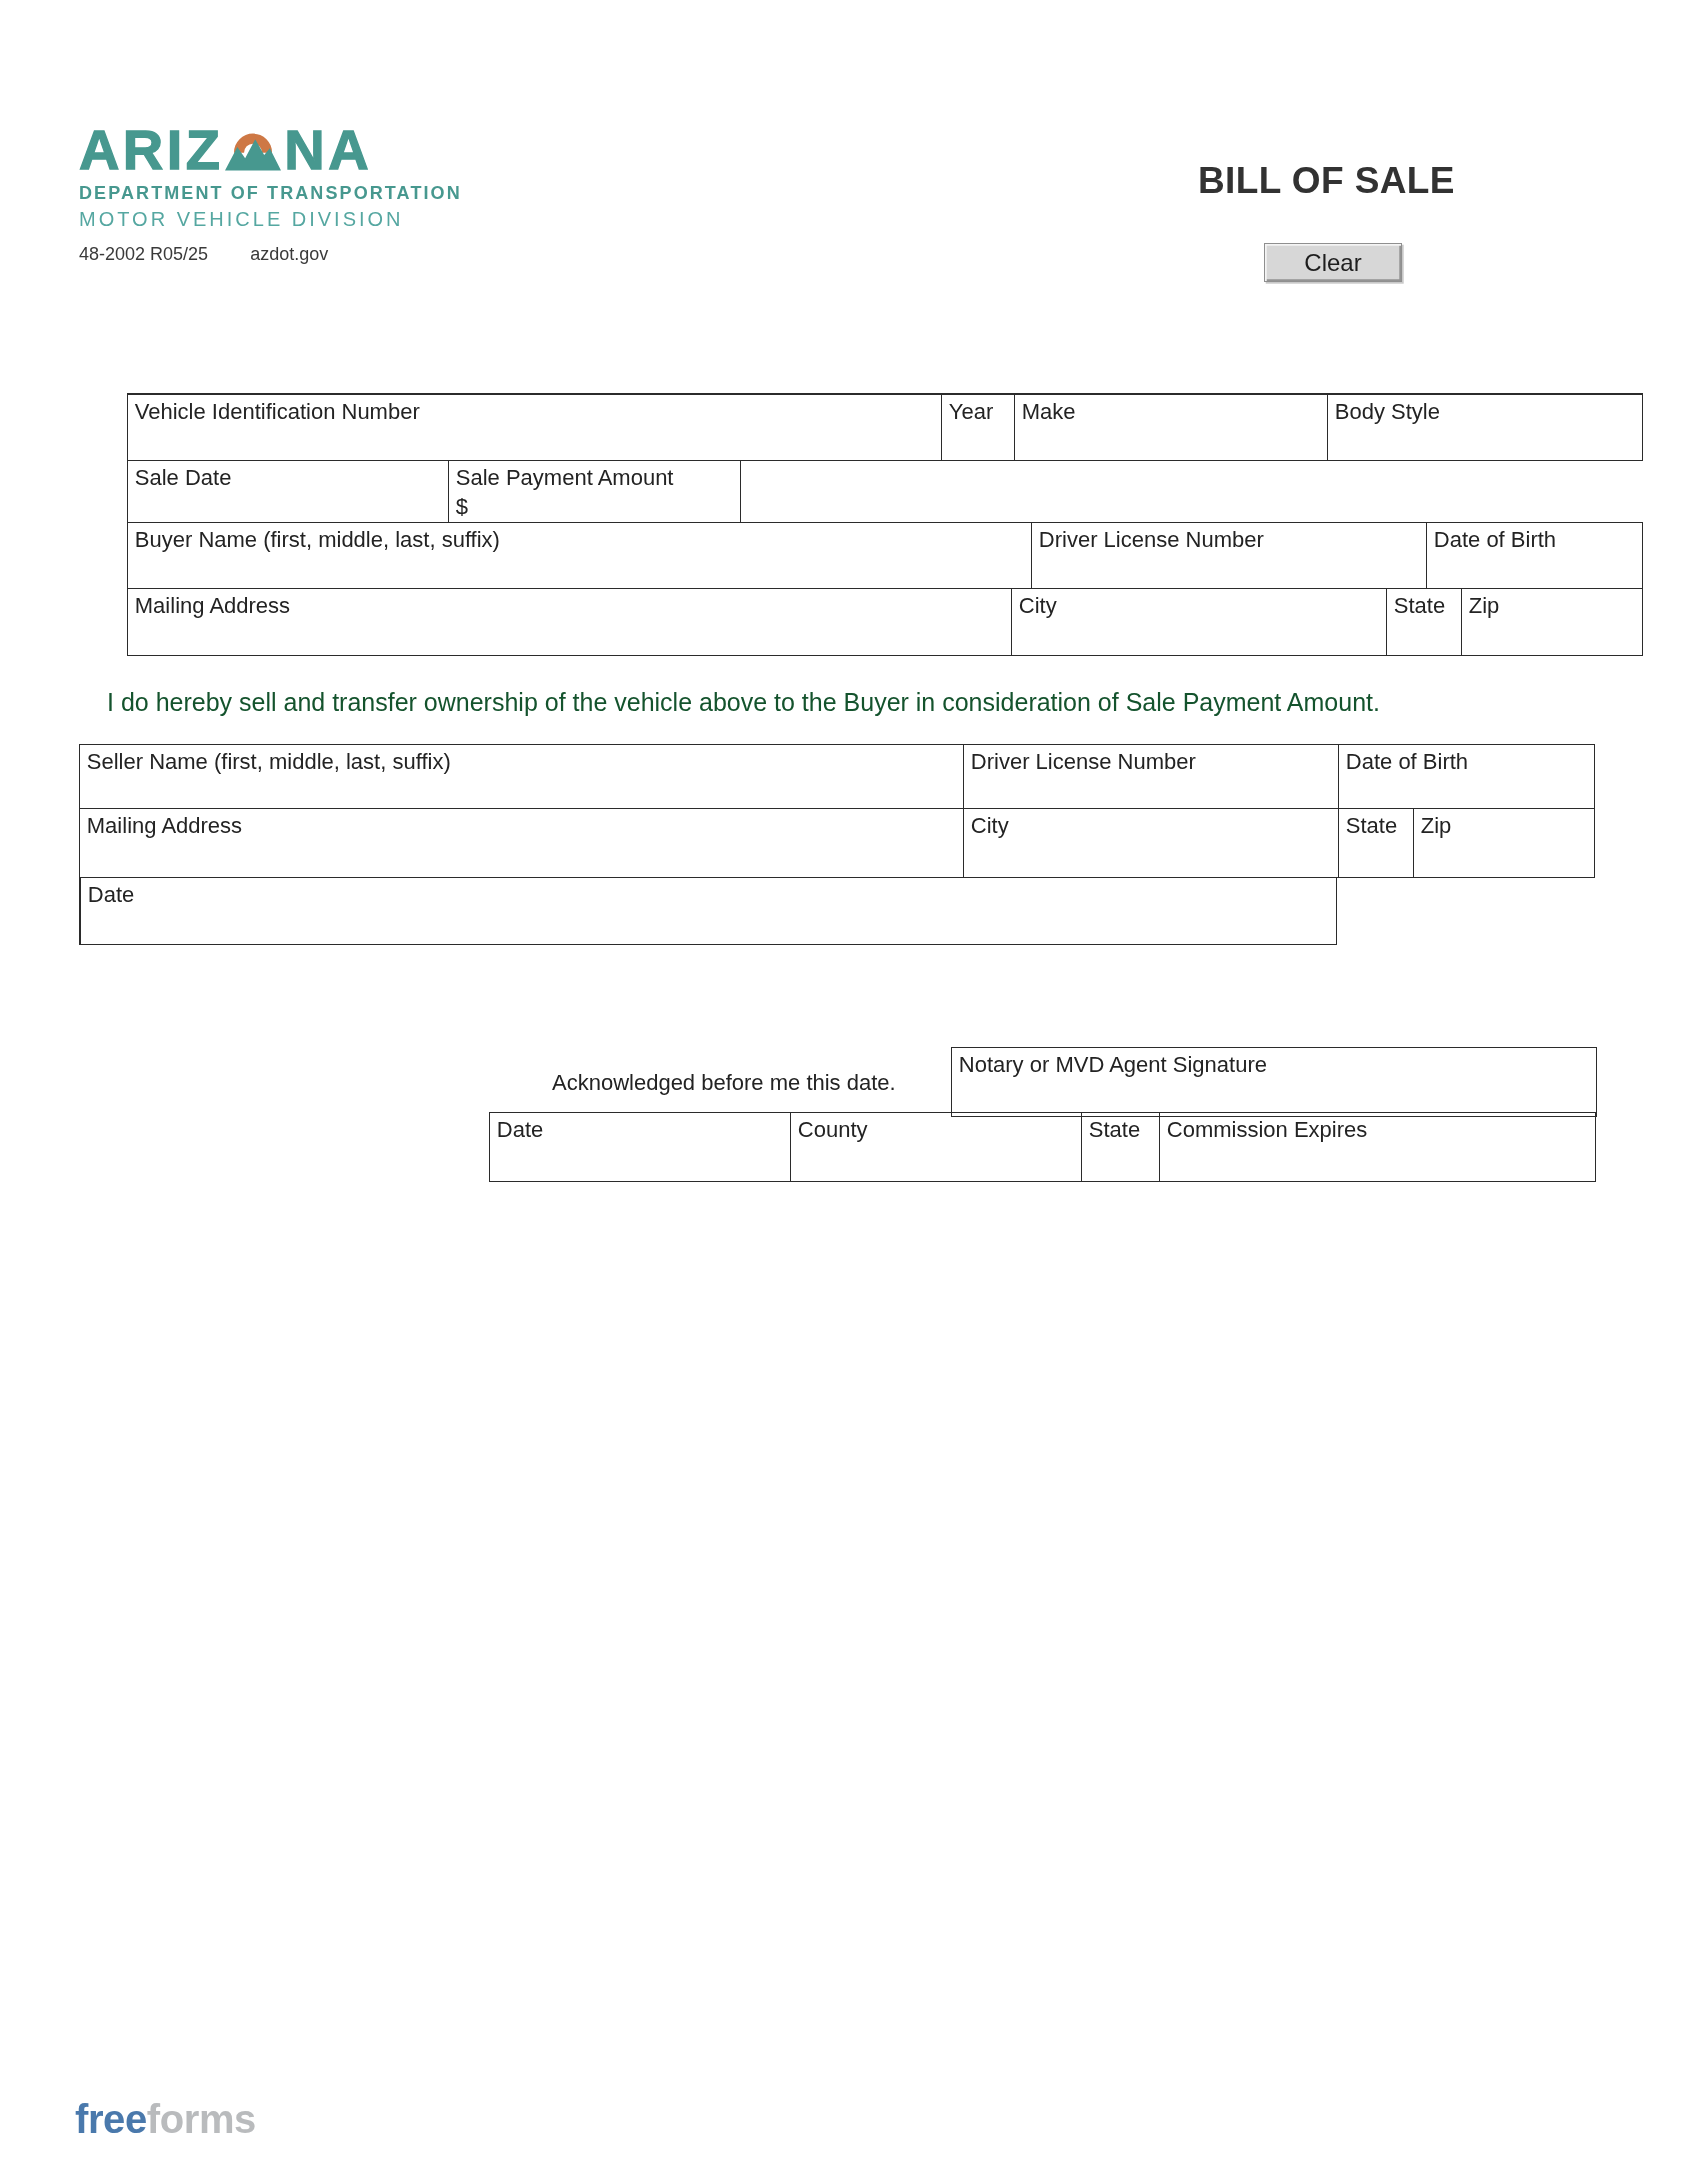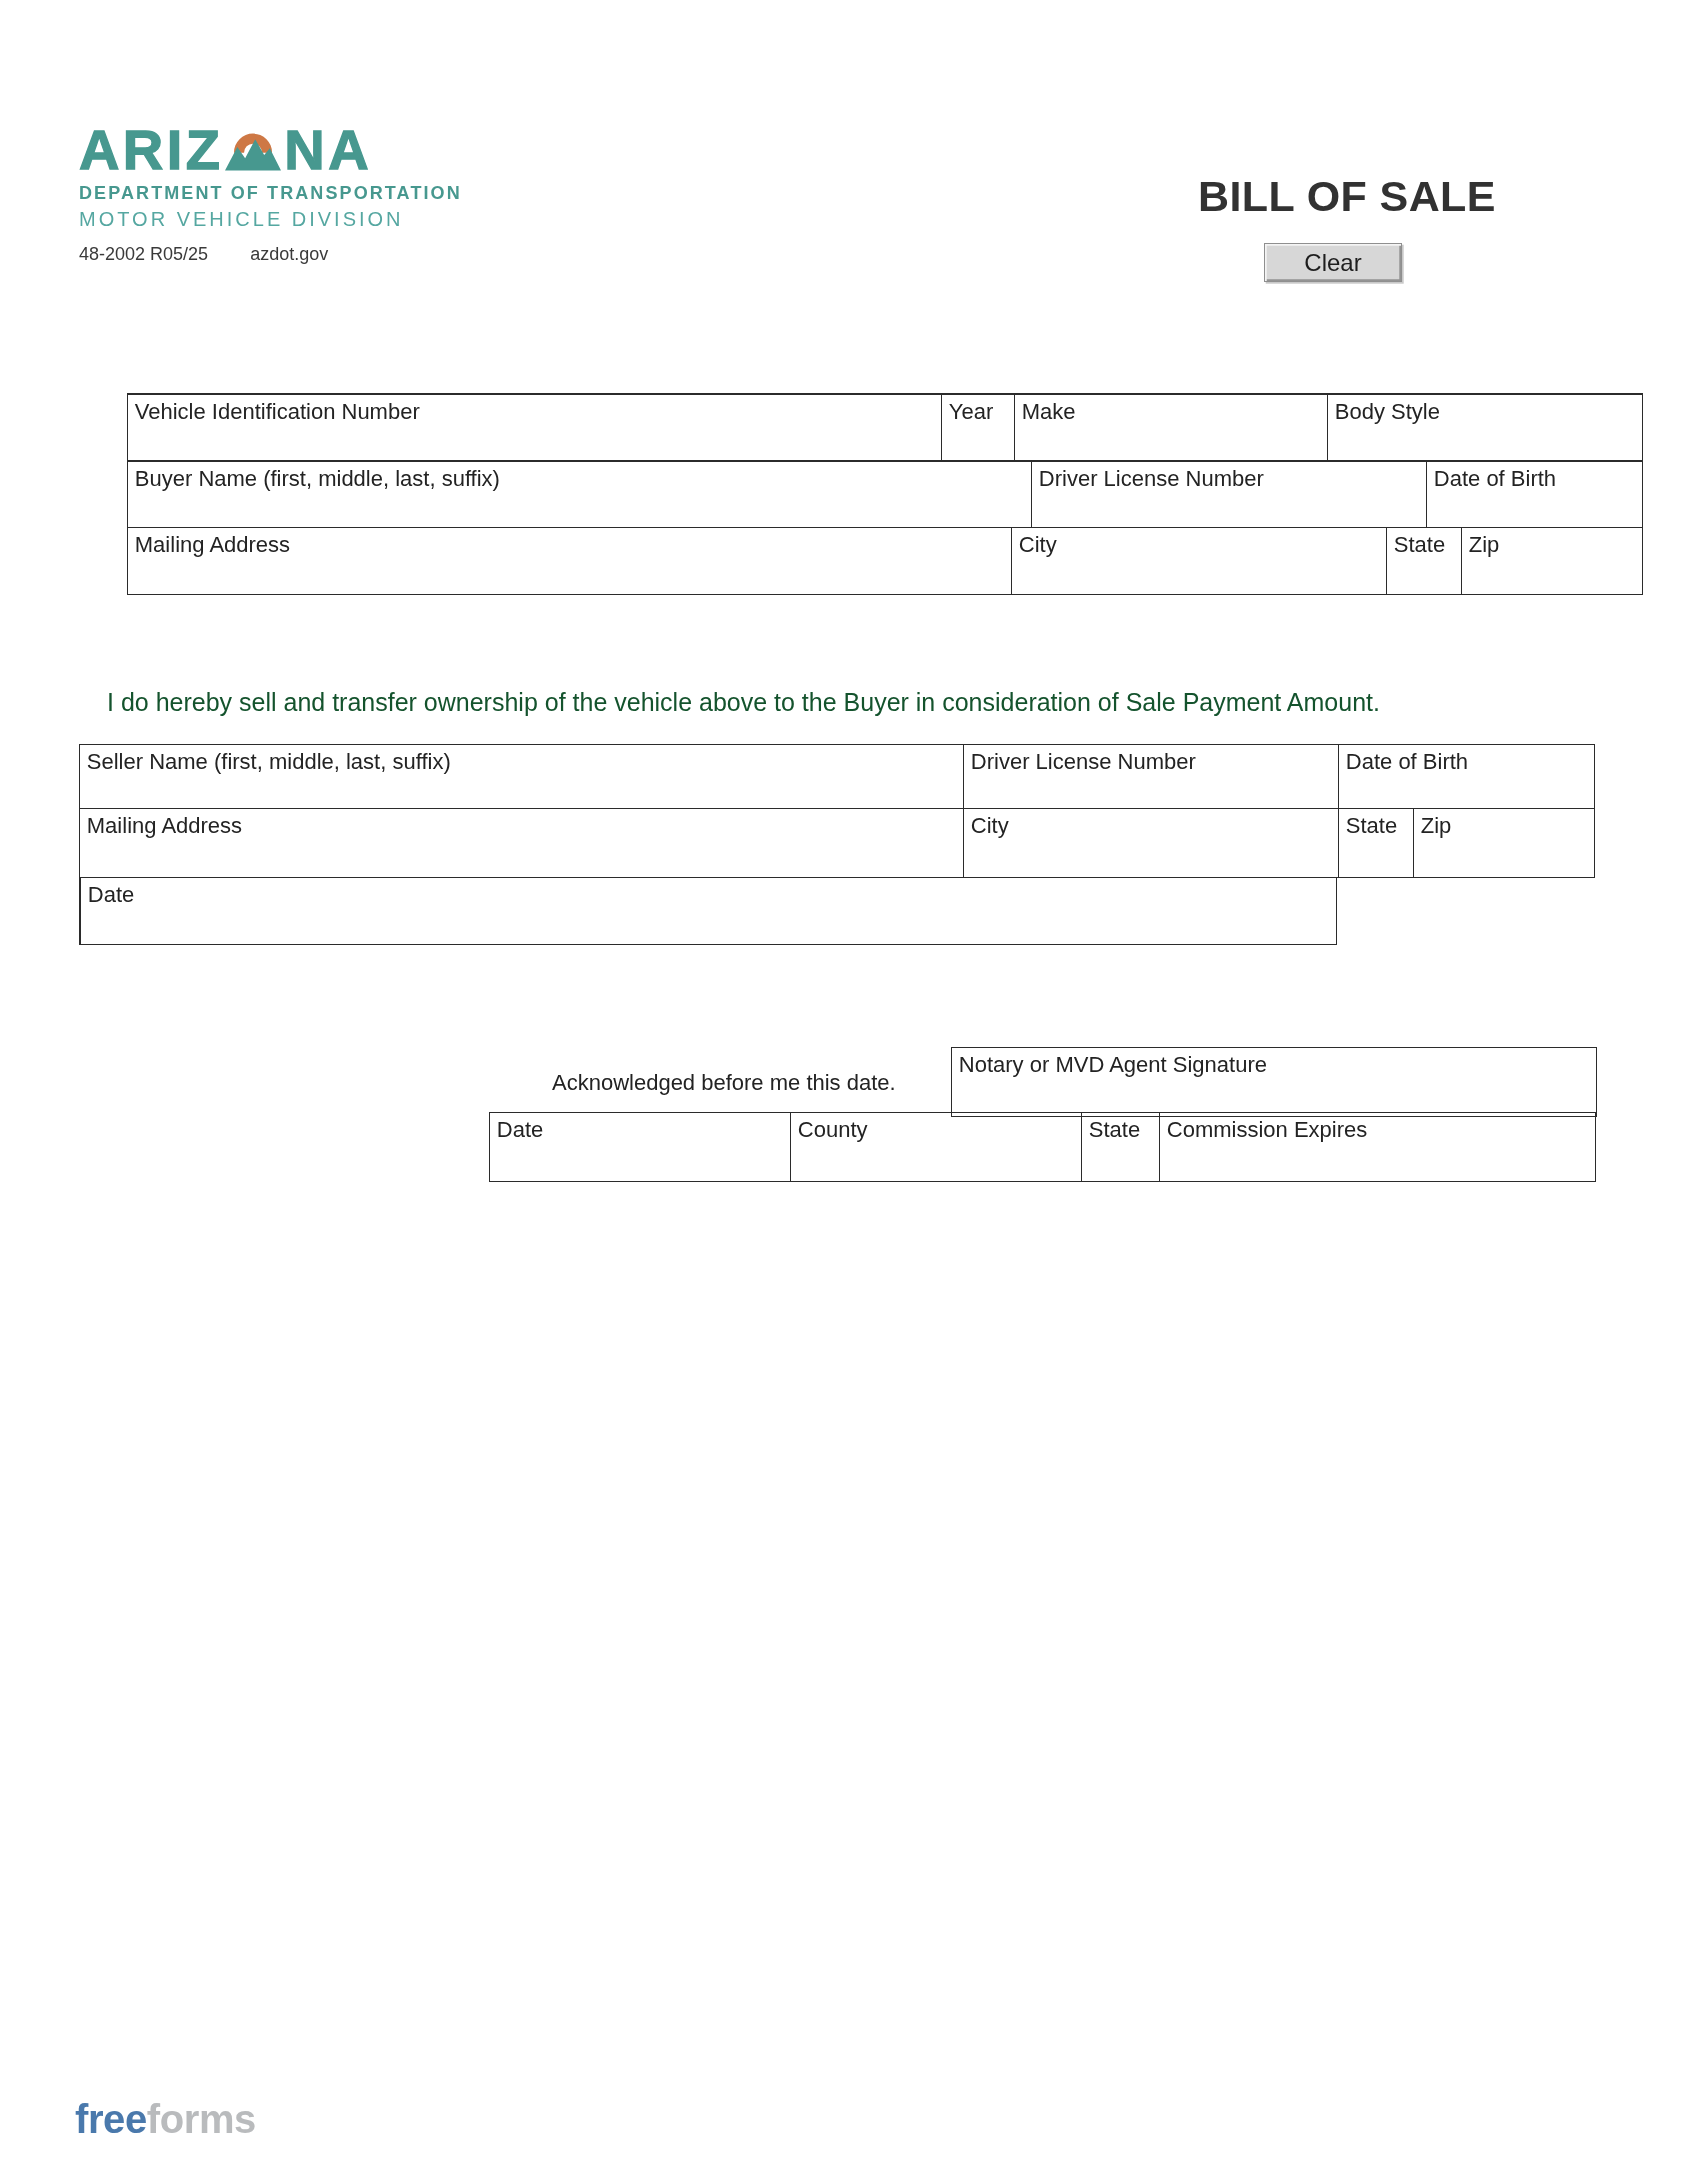--- a/index.html
+++ b/index.html
@@ -10,21 +10,21 @@
   
   .logo{position:absolute;left:79px;top:123px;}
   .logo-word{display:flex;align-items:flex-end;height:51px;color:#47988F;
     font-size:56px;font-weight:bold;letter-spacing:3.4px;line-height:49px;
     -webkit-text-stroke:1.3px #47988F;}
   .logo-word svg{margin:0 3.4px 2.6px 1.7px;display:block;}
   .logo-dept{margin-top:8.5px;font-size:18px;font-weight:bold;letter-spacing:2.1px;color:#47988F;}
   .logo-mvd{margin-top:4.3px;font-size:20px;letter-spacing:3px;color:#55A7A1;}
   .logo-meta{margin-top:13.6px;font-size:18px;color:#3a3a3a;}
   .logo-meta .site{margin-left:37px;}
-  .page-title{position:absolute;left:1198px;top:172px;font-size:43px;font-weight:bold;
+  .page-title{position:absolute;left:1198px;top:160px;font-size:37px;font-weight:bold;
     color:#323232;letter-spacing:0.4px;}
   .clear-btn{position:absolute;left:1264px;top:243px;width:138px;height:39px;
     background:#d7d7d7;border:0.9px solid #8f8f8f;
     box-shadow:inset 1.7px 1.7px 0 #f4f4f4, inset -1.7px -1.7px 0 #939393, 1.7px 1.7px 0 #c9c9c9;
     font-family:"Liberation Sans", sans-serif;font-size:24px;color:#1e1e1e;
     display:flex;align-items:center;justify-content:center;cursor:pointer;padding:0;}
   
   .tbl{position:absolute;left:79px;width:1516px;}
   .frow{display:flex;box-sizing:border-box;}
   .fc{box-sizing:border-box;position:relative;}
@@ -83,20 +83,29 @@
       <span class="lab">Year</span>
     </div>
     <div class="fc bl" style="width:313px;">
       <span class="lab">Make</span>
     </div>
     <div class="fc bl" style="flex:1;">
       <span class="lab">Body Style</span>
     </div>
   </div>
 
+  <div class="frow bl" style="height:61px;width:615px;">
+    <div class="fc br" style="width:321px;">
+      <span class="lab">Sale Date</span>
+    </div>
+    <div class="fc br" style="width:292px;">
+      <span class="lab">Sale Payment Amount</span>
+      <span class="lab" style="padding-top:3.4px;">$</span>
+    </div>
+  </div>
 
   <div class="frow bt bb bl br" style="height:67px;gap:20px;">
     <div class="fc" style="width:883px;">
       <span class="lab">Buyer Name (first, middle, last, suffix)</span>
     </div>
     <div class="fc bl" style="width:375px;">
       <span class="lab">Driver License Number</span>
     </div>
     <div class="fc bl" style="flex:1;">
       <span class="lab">Date of Birth</span>

